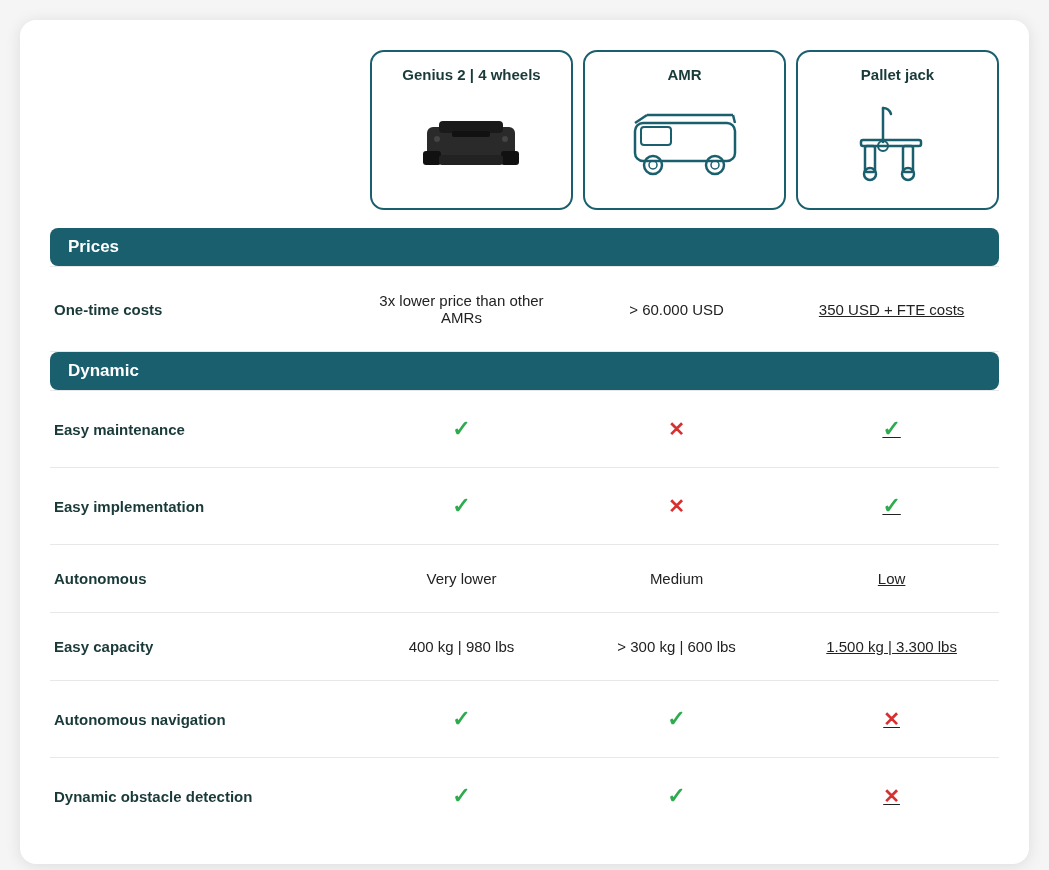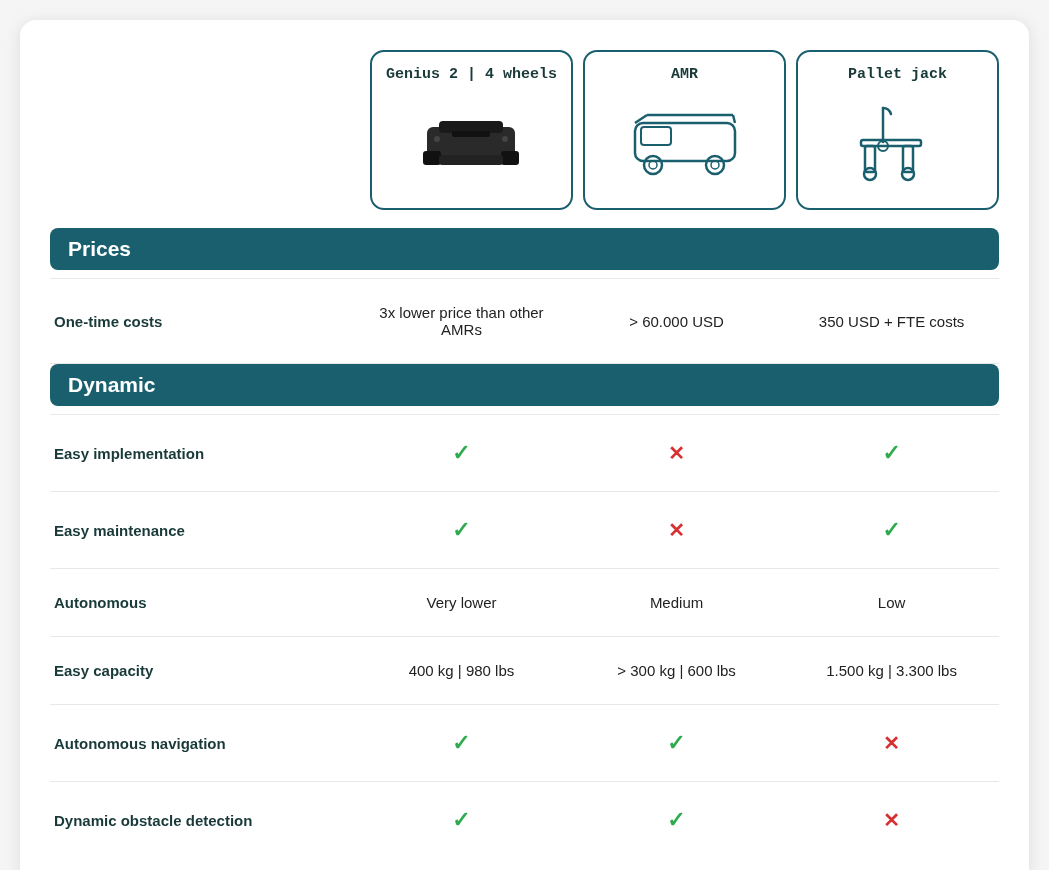--- a/index.html
+++ b/index.html
@@ -21,21 +21,20 @@
       overflow: hidden;
     }
 
     
     .header-row {
       display: grid;
       grid-template-columns: 310px 1fr 1fr 1fr;
       gap: 10px;
       margin-bottom: 18px;
       align-items: stretch;
-      font-family: Liberation Mono, monospace;
     }
     .header-empty { }
     .product-card {
       border: 2.5px solid #1a5f6e;
       border-radius: 14px;
       display: flex;
       flex-direction: column;
       align-items: center;
       padding: 14px 10px 14px 10px;
       min-height: 160px;
@@ -55,22 +54,22 @@
       justify-content: center;
     }
 
     
     .section-bar {
       background: #1a5f6e;
       border-radius: 8px;
       padding: 9px 18px;
       color: #fff;
       font-weight: 700;
-      font-size: 21px;
-      margin-bottom: 8px;
+      font-size: 17px;
+      margin-bottom: 0;
       grid-column: 1 / -1;
     }
 
     
     .compare-table {
       width: 100%;
       border-collapse: collapse;
     }
     .compare-table tr {
       border-bottom: 1px solid #e8e8e8;
@@ -87,21 +86,21 @@
     .compare-table td:first-child {
       text-align: left;
       font-weight: 700;
       color: #1a3a3a;
       font-size: 15px;
       padding-left: 4px;
       width: 310px;
     }
     .compare-table td.col-genius { width: 220px; }
     .compare-table td.col-amr { width: 220px; }
-    .compare-table td.col-pallet { width: 220px; }
+    .compare-table td.col-pallet { width: 220px; text-decoration: underline; }
 
     .check-green {
       color: #2eab4e;
       font-size: 22px;
       font-weight: 700;
     }
     .cross-red {
       color: #d63031;
       font-size: 20px;
       font-weight: 700;
@@ -206,27 +205,27 @@
         <td class="col-amr">&gt; 60.000 USD</td>
         <td class="col-pallet">350 USD + FTE costs</td>
       </tr>
 
       <tr class="section-bar-row">
         <td colspan="4" style="padding:0">
           <div class="section-bar">Dynamic</div>
         </td>
       </tr>
       <tr>
-        <td>Easy implementation</td>
+        <td>Easy maintenance</td>
         <td class="col-genius"><span class="check-green">✓</span></td>
         <td class="col-amr"><span class="cross-red">✕</span></td>
         <td class="col-pallet"><span class="check-green">✓</span></td>
       </tr>
       <tr>
-        <td>Easy maintenance</td>
+        <td>Easy implementation</td>
         <td class="col-genius"><span class="check-green">✓</span></td>
         <td class="col-amr"><span class="cross-red">✕</span></td>
         <td class="col-pallet"><span class="check-green">✓</span></td>
       </tr>
       <tr>
         <td>Autonomous</td>
         <td class="col-genius">Very lower</td>
         <td class="col-amr">Medium</td>
         <td class="col-pallet">Low</td>
       </tr>

